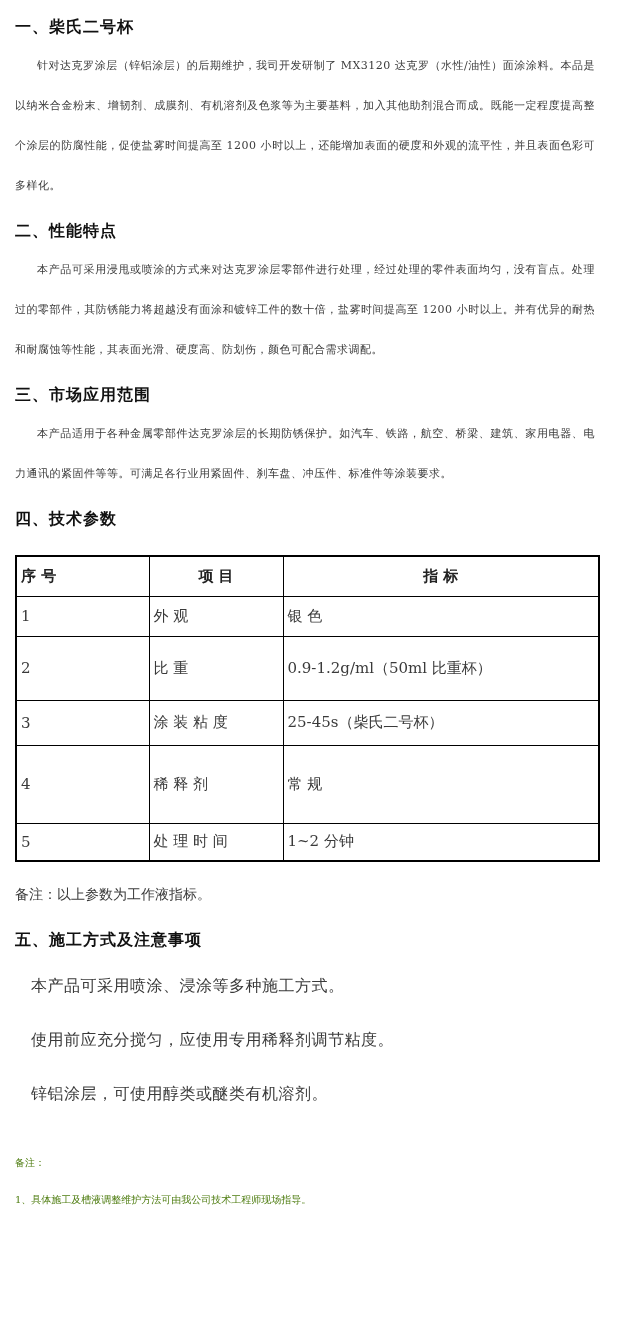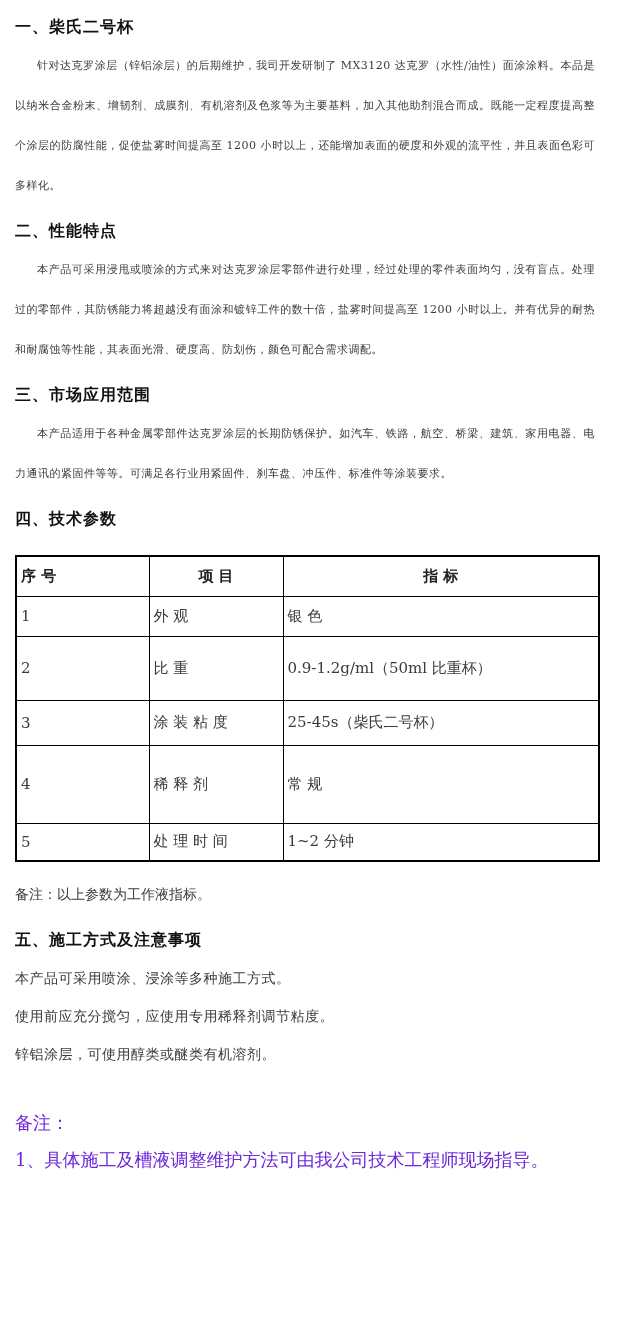--- a/index.html
+++ b/index.html
@@ -66,31 +66,31 @@
   tr.r4  { height: 78px; }
   tr.r5  { height: 38px; }
   p.table-note {
     font-size: 14px;
     line-height: 20px;
     margin: 22px 0 8px 0;
     color: #3a3a3a;
   }
   section.blk-methods h2.sec-heading { margin: 25px 0 8px 0; }
   p.method-line {
-    font-size: 14px;
+    font-size: 16px;
     line-height: 38px;
-    margin: 0;
+    margin: 16px;
     letter-spacing: 0.5px;
   }
   .footer-notes { margin-top: 40px; }
   p.footer-label, p.footer-item {
-    font-size: 18px;
+    font-size: 10px;
     line-height: 20px;
     margin: 0 0 17px 0;
-    color: #6d28d9;
+    color: #4d7c0f;
   }
 </style>
 </head>
 <body>
 
 <div class="doc">
 
   <section class="blk">
     <h2 class="sec-heading">一、柴氏二号杯</h2>
     <p class="body-para">针对达克罗涂层（锌铝涂层）的后期维护，我司开发研制了 MX3120 达克罗（水性/油性）面涂涂料。本品是以纳米合金粉末、增韧剂、成膜剂、有机溶剂及色浆等为主要基料，加入其他助剂混合而成。既能一定程度提高整个涂层的防腐性能，促使盐雾时间提高至 1200 小时以上，还能增加表面的硬度和外观的流平性，并且表面色彩可多样化。</p>

